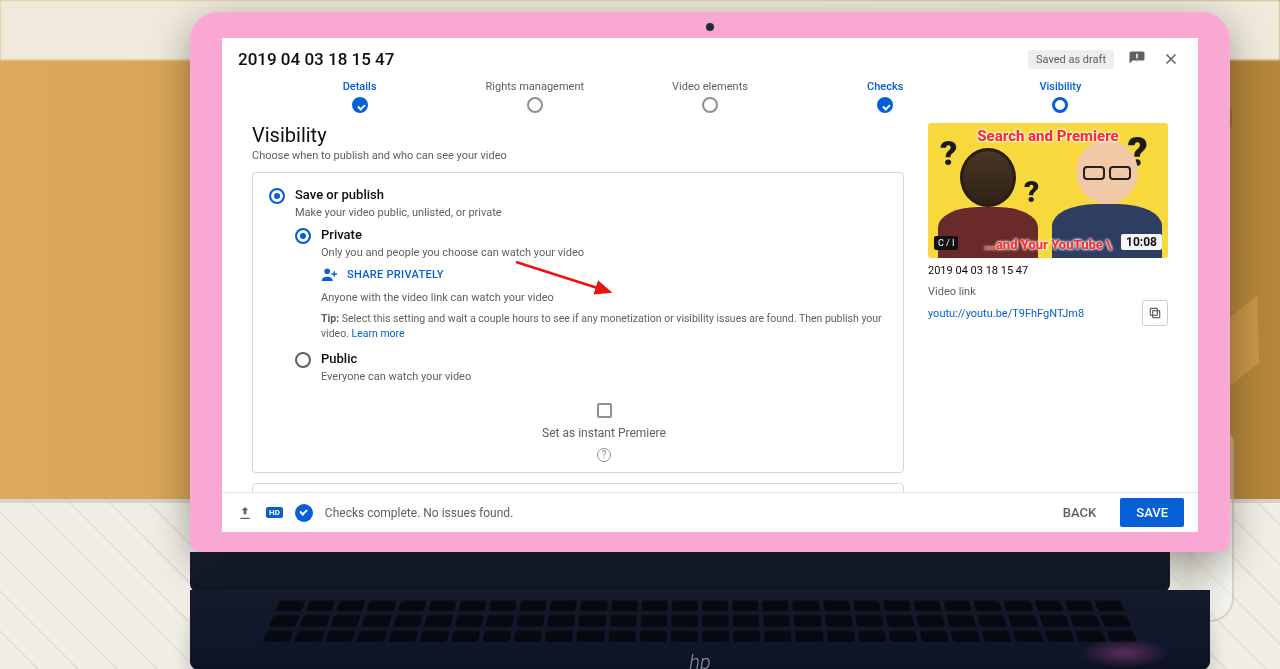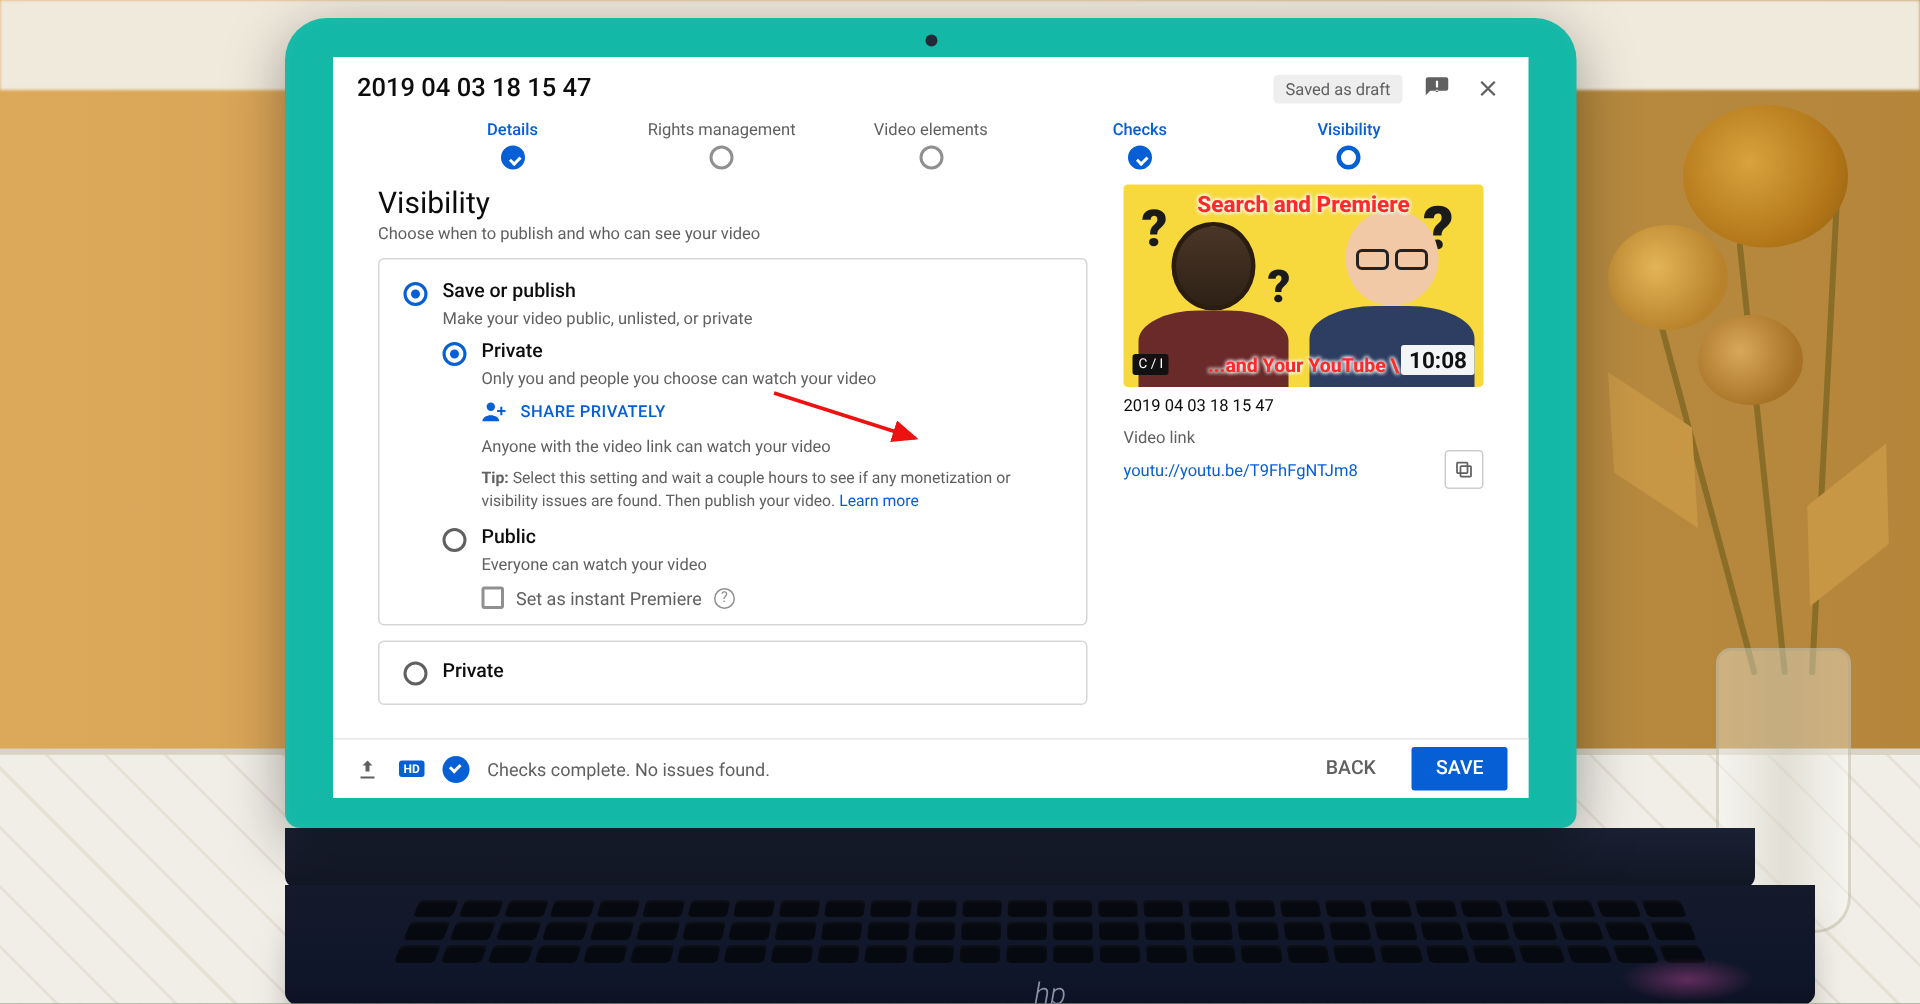--- a/index.html
+++ b/index.html
@@ -28,21 +28,21 @@
                background:radial-gradient(circle at 40% 40%, #e3b557, #b8822b 70%);}
     .bloom.b3{ right:70px; top:200px; width:70px; height:60px;
                background:radial-gradient(circle at 40% 40%, #d8a85a, #a77225 70%);}
     .leaf   { position:absolute; width:60px; height:120px; background:#c79746;
               clip-path:polygon(50% 0,100% 50%,50% 100%,0 50%);}
     .leaf.l1{ right:10px; top:280px; transform:rotate(25deg);}
     .leaf.l2{ right:140px; top:230px; transform:rotate(-30deg);}
 
     
     .laptop { position:absolute; left:50%; top:12px; transform:translateX(-50%); width:900px; }
-    .lid    { position:relative; width:861px; height:540px; background:#14b8a6;
+    .lid    { position:relative; width:1040px; height:540px; background:#f9a8d4;
               border-radius:28px 28px 10px 10px; padding:26px 32px 20px 32px;
               box-shadow:0 10px 40px rgba(0,0,0,.35), inset 0 0 10px rgba(255,255,255,.05);}
     .camdot { position:absolute; left:50%; top:11px; transform:translateX(-50%); width:8px;height:8px;border-radius:50%;background:#222a38;}
     .screen { position:relative; width:100%; height:100%; background:#fff; overflow:hidden; }
 
     .deck   { width:980px; height:40px; margin:0 auto; background:linear-gradient(#1a2133,#111624);
               border-radius:0 0 8px 8px;}
     .base   { width:1020px; height:90px; margin:-2px auto 0; position:relative;
               background:linear-gradient(#141a2b 0%, #10162a 70%, #0a0f1e 100%);
               border-radius:0 0 55px 55px / 0 0 18px 18px;
@@ -83,21 +83,21 @@
     .radio-row{ display:flex; gap:10px; margin-bottom:2px;}
     .radio  { width:16px;height:16px;border-radius:50%;border:2px solid #606060;flex-shrink:0;margin-top:1px;cursor:pointer;}
     .radio.on{ border-color:#065fd4; box-shadow:inset 0 0 0 3px #fff, inset 0 0 0 10px #065fd4;}
     .opt-t  { font-size:13px; font-weight:500;}
     .opt-d  { font-size:11px; color:#606060; margin:1px 0 8px 26px;}
     .nested { margin-left:26px; }
     .share  { display:flex; align-items:center; gap:8px; color:#065fd4; font-size:11px;
               font-weight:500; letter-spacing:.3px; margin:4px 0 10px 26px; cursor:pointer;}
     .tip a, .link { color:#065fd4; text-decoration:none;}
     .tip    { font-size:10.5px; color:#606060; line-height:1.4; margin:0 0 10px 26px;}
-    .chk-row{ display:flex; align-items:center; gap:8px; margin:8px 0 0 26px; font-size:12px; color:#606060;}
+    .chk-row{ display:flex; align-items:center; gap:8px; margin:20px 0 0 26px; font-size:12px; color:#606060;flex-direction:column;}
     .chk    { width:15px;height:15px;border:2px solid #909090;border-radius:2px;cursor:pointer;}
     .help-ic{ width:14px;height:14px;border:1.5px solid #909090;border-radius:50%;
               font-size:10px; line-height:11px; text-align:center; color:#909090;}
     .card2  { border:1px solid #d6d6d6; border-radius:4px; padding:12px 16px; margin-top:10px;
               display:flex; gap:10px;}
 
     .right  { width:240px; font-size:11px;}
     .thumb  { width:240px; height:135px; border-radius:3px; overflow:hidden; position:relative;
               background:#f7d93e;}
     .q      { position:absolute; font-weight:900; color:#1b1b1b;}
@@ -113,21 +113,21 @@
     .p1 .p-body{ background:#6b2a2a;} .p2 .p-body{ background:#2d3e62;}
     .glasses{ position:absolute; top:26px; left:50%; transform:translateX(-50%); width:48px;height:14px;
               border-top:0; display:flex; gap:4px;}
     .glasses span{flex:1;border:2.5px solid #222;border-radius:4px;}
     .t-over { position:absolute; left:4px; right:4px; font-weight:800; font-size:15px;
               color:#ff2a2a; text-shadow:0 0 3px #fff,0 0 3px #fff,0 0 3px #fff; text-align:center;}
     .t-over.top{top:4px;} .t-over.bot{bottom:6px; font-size:13px;}
     .ci     { position:absolute; left:6px; bottom:8px; background:#111; color:#fff;
               font-size:9px; padding:2px 4px; border-radius:2px;}
     .dur    { position:absolute; right:6px; bottom:8px; background:rgba(255,255,255,.95);
-              color:#111; font-size:15px; font-weight:700; padding:1px 5px; border-radius:2px;}
+              color:#111; font-size:12px; font-weight:700; padding:1px 5px; border-radius:2px;}
     .vt     { margin:6px 0 8px; color:#0d0d0d;}
     .vl-lab { color:#606060; margin-bottom:2px;}
     .vl-row { display:flex; align-items:center; justify-content:space-between;}
     .copybtn{ width:26px;height:26px;border:1px solid #ccc;border-radius:3px;
               display:flex;align-items:center;justify-content:center;cursor:pointer;}
 
     .footer { position:absolute; left:0; right:0; bottom:0; height:40px;
               border-top:1px solid #e5e5e5; display:flex; align-items:center;
               padding:0 14px; background:#fff;}
     .f-left { display:flex; align-items:center; gap:12px; color:#606060;}

